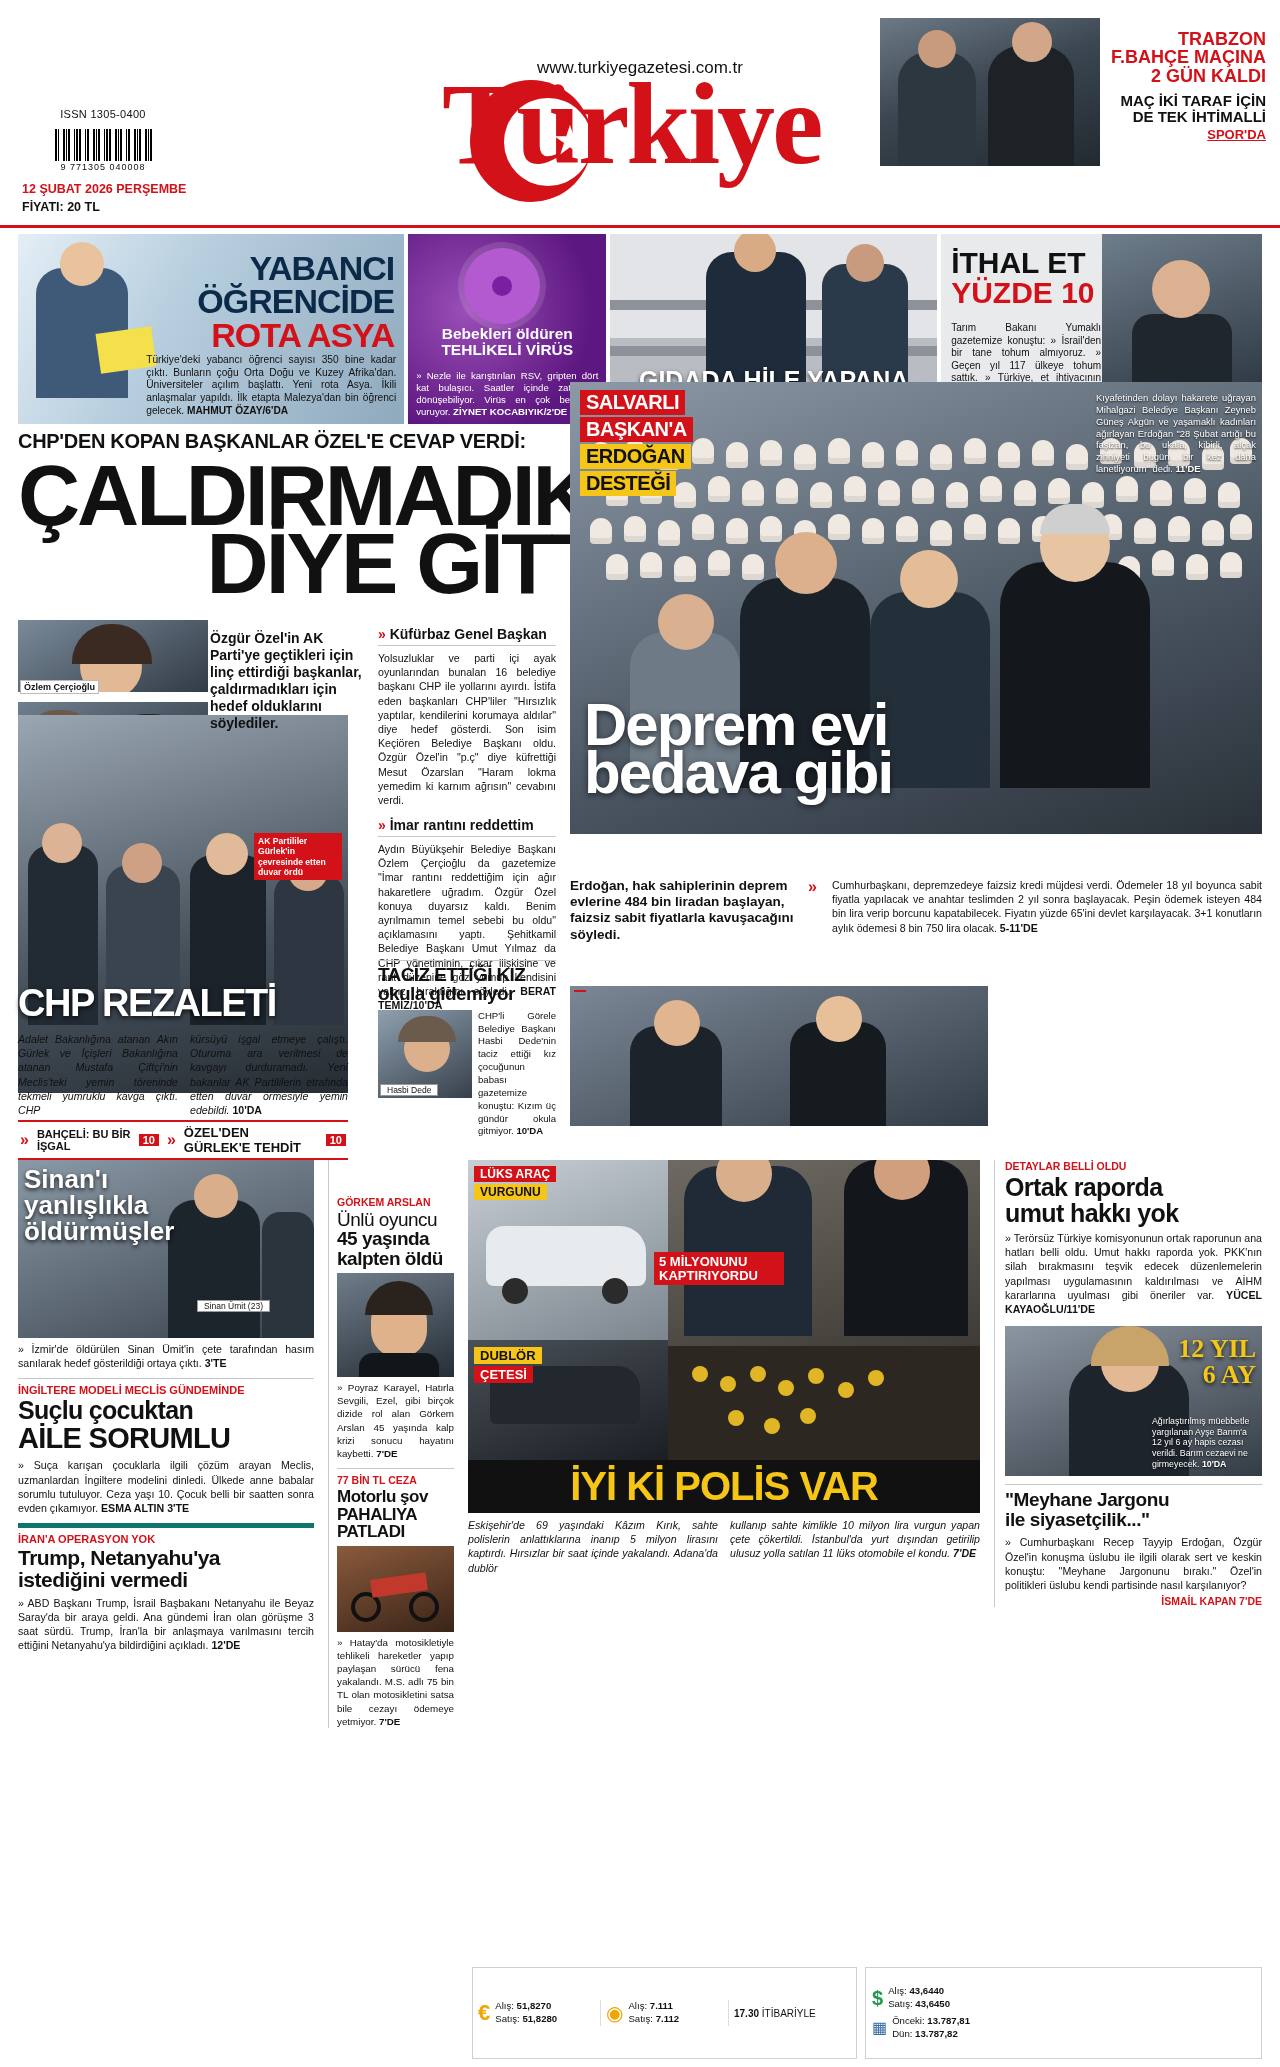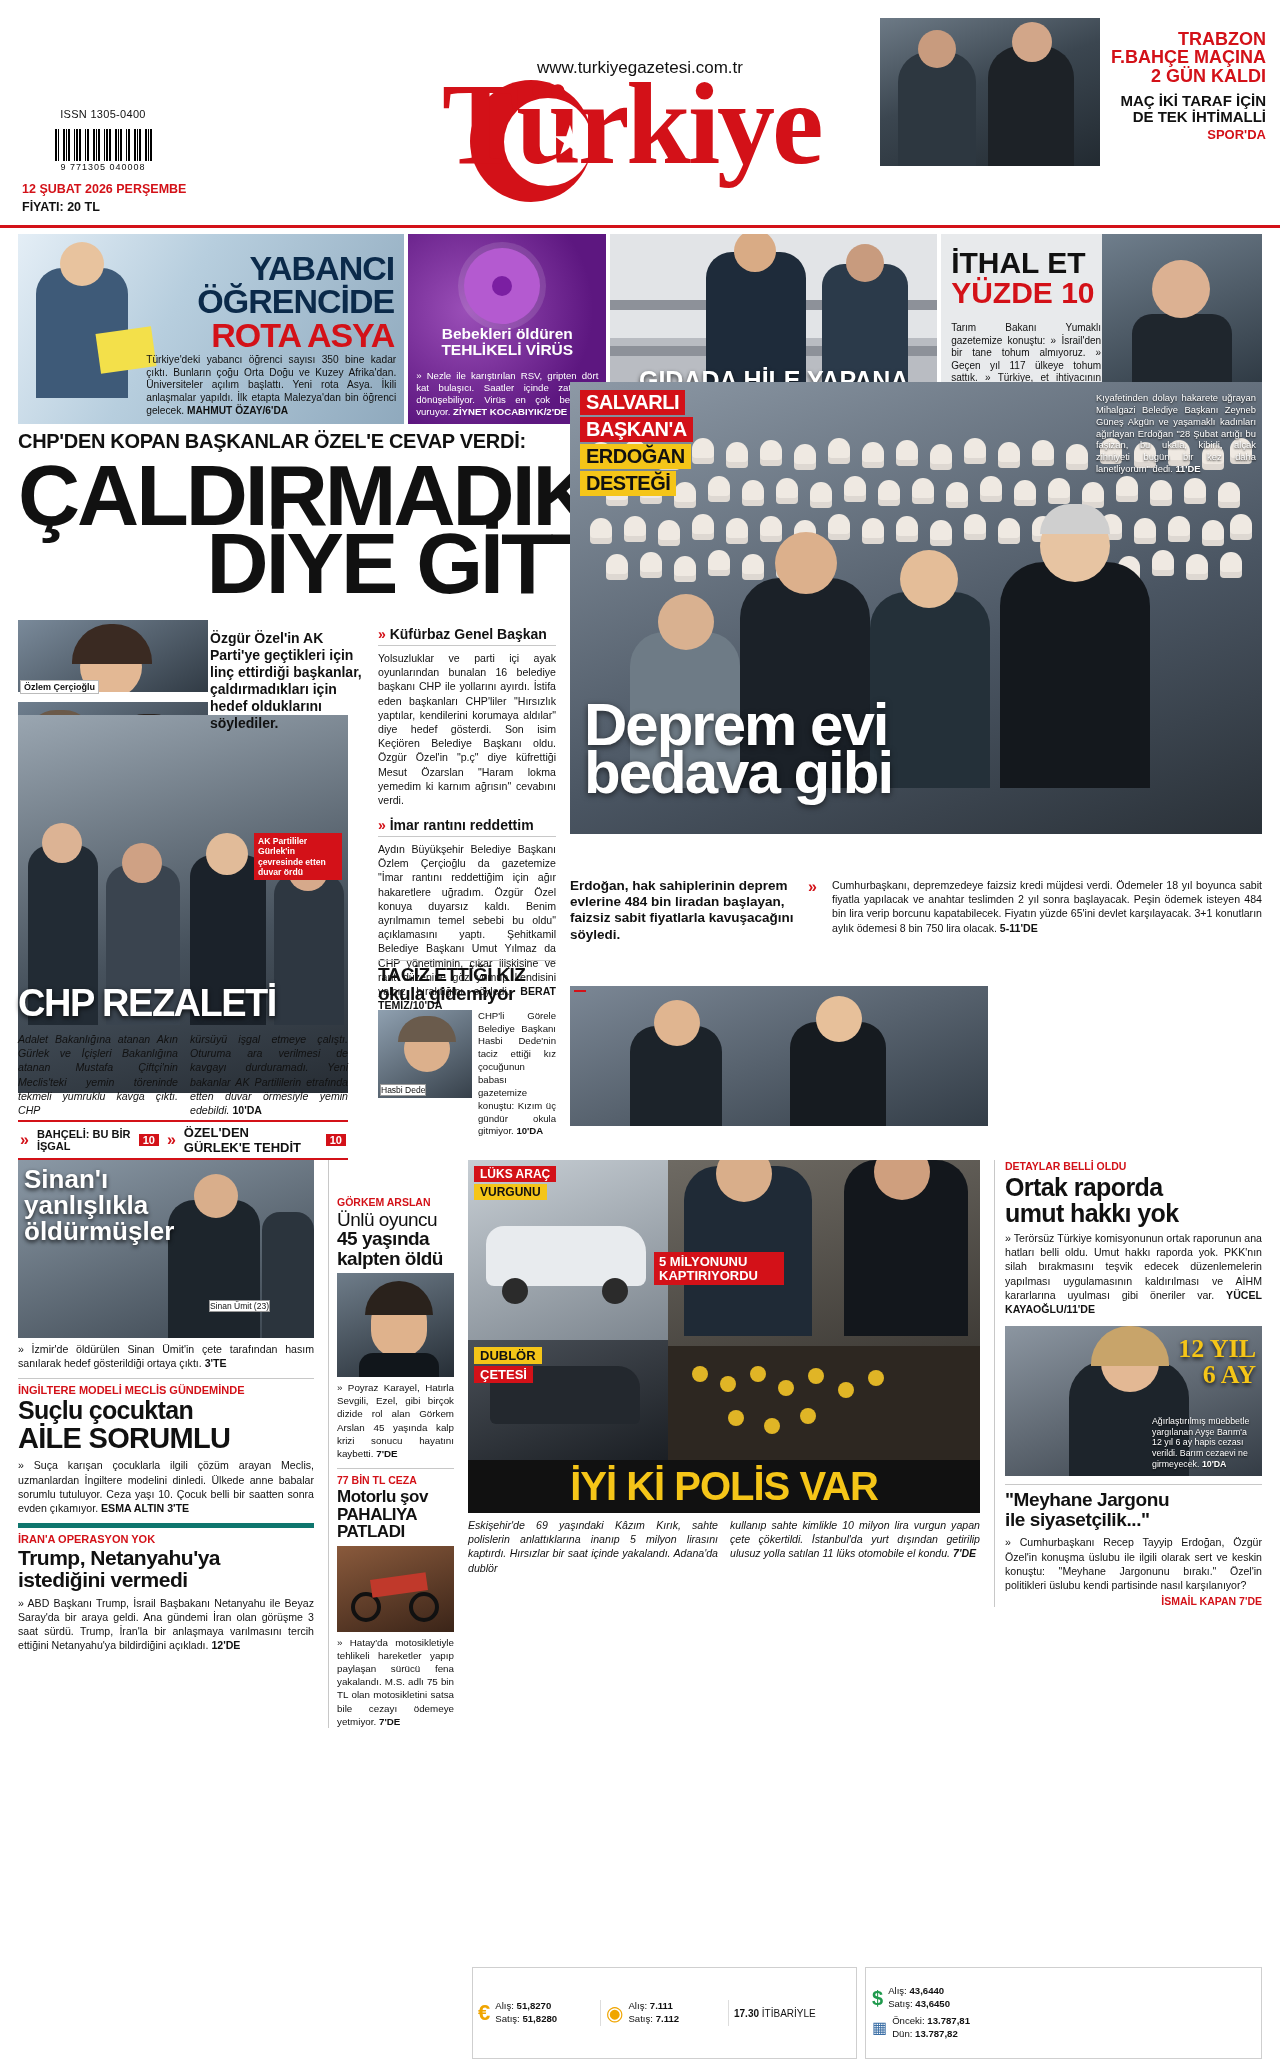--- a/index.html
+++ b/index.html
@@ -50,21 +50,21 @@
     background: linear-gradient(160deg,#6d7a86 0%, #3b4650 45%, #222a31 100%);
     overflow:hidden;
   }
   .photo-head .p1 { position:absolute; left: 18px; top: 34px; width: 78px; height: 114px; background:#2d3740; border-radius: 30px 30px 0 0;}
   .photo-head .p1::after{content:"";position:absolute;left:20px;top:-22px;width:38px;height:38px;border-radius:50%;background:#c89b7e;}
   .photo-head .p2 { position:absolute; left: 108px; top: 28px; width: 86px; height: 120px; background:#1d2227; border-radius: 32px 32px 0 0;}
   .photo-head .p2::after{content:"";position:absolute;left:24px;top:-24px;width:40px;height:40px;border-radius:50%;background:#d2a689;}
   .trabzon-box { position:absolute; right: 14px; top: 30px; width: 160px; text-align:right; }
   .trabzon-box .l1 { color:#d31118; font-weight:bold; font-size: 18px; line-height: 1.02; }
   .trabzon-box .l2 { color:#111; font-weight:bold; font-size: 15px; line-height: 1.05; margin-top: 8px;}
-  .trabzon-box .l3 { color:#d31118; font-weight:bold; font-size: 13px; margin-top: 2px;}
+  .trabzon-box .l3 { color:#d31118; font-weight:bold; font-size: 13px; margin-top: 2px; text-decoration: underline;}
 
   
   .topstrip { position:relative; height: 196px; display:flex; gap: 4px; padding: 6px 18px 0 18px; }
   .ts-card { position:relative; overflow:hidden; }
   .ts1 { width: 390px; background: linear-gradient(140deg,#cfe0ee,#9fb9cf); }
   .ts1 .img { position:absolute; inset:0; background: linear-gradient(120deg,#e4eef6 0%,#b7cede 40%,#8fa9bd 100%); }
   .ts1 .person { position:absolute; left: 18px; top: 34px; width: 92px; height: 130px; background:#3e5a78; border-radius: 26px 26px 0 0;}
   .ts1 .person::after{content:"";position:absolute;left:24px;top:-26px;width:44px;height:44px;border-radius:50%;background:#e8c39e;}
   .ts1 .book { position:absolute; left: 80px; top: 96px; width: 56px; height: 40px; background:#f3e04a; transform: rotate(-8deg); }
   .ts1-title { position:absolute; right: 10px; top: 18px; text-align:right; }
@@ -119,21 +119,21 @@
   .rightphoto { background: linear-gradient(160deg,#8d99a6 0%,#4a5562 60%,#2a3138 100%); position:relative; overflow:hidden;}
   .crowd { position:absolute; inset:0; }
   .crowd span { position:absolute; width: 22px; height: 26px; border-radius: 11px 11px 4px 4px; background:#efe9e2; box-shadow: inset 0 -6px 0 rgba(0,0,0,.07);}
 
   .label-red { background:#d31118; color:#fff; font-weight:bold; display:inline-block; padding: 1px 6px; }
   .label-yellow { background:#f5c518; color:#111; font-weight:bold; display:inline-block; padding: 1px 6px; }
 
   .hl-white { color:#fff; font-weight:bold; letter-spacing:-2px; line-height:.9; text-shadow: 0 2px 6px rgba(0,0,0,.6);}
   .divider-h { height:1px; background:#c8c8c8; width:100%; }
 
-  .small-cap { font-size: 8.5px; background:#fff; border:1px solid #999; padding: 0 0; }
+  .small-cap { font-size: 8.5px; background:#fff; border:1px solid #999; padding: 0 6px; }
 </style>
 </head>
 <body>
 
 <div class="page">
 
   <div class="masthead">
 
     <div class="isbn-block">
       <div class="isbn-text">ISSN 1305-0400</div>

